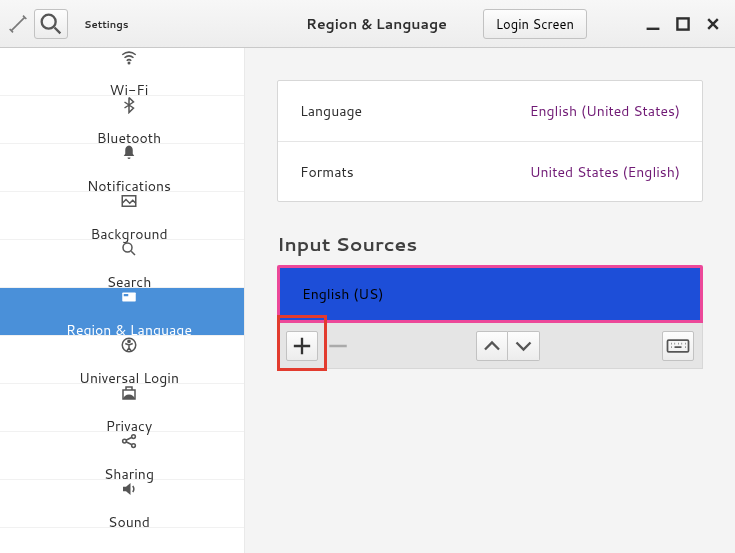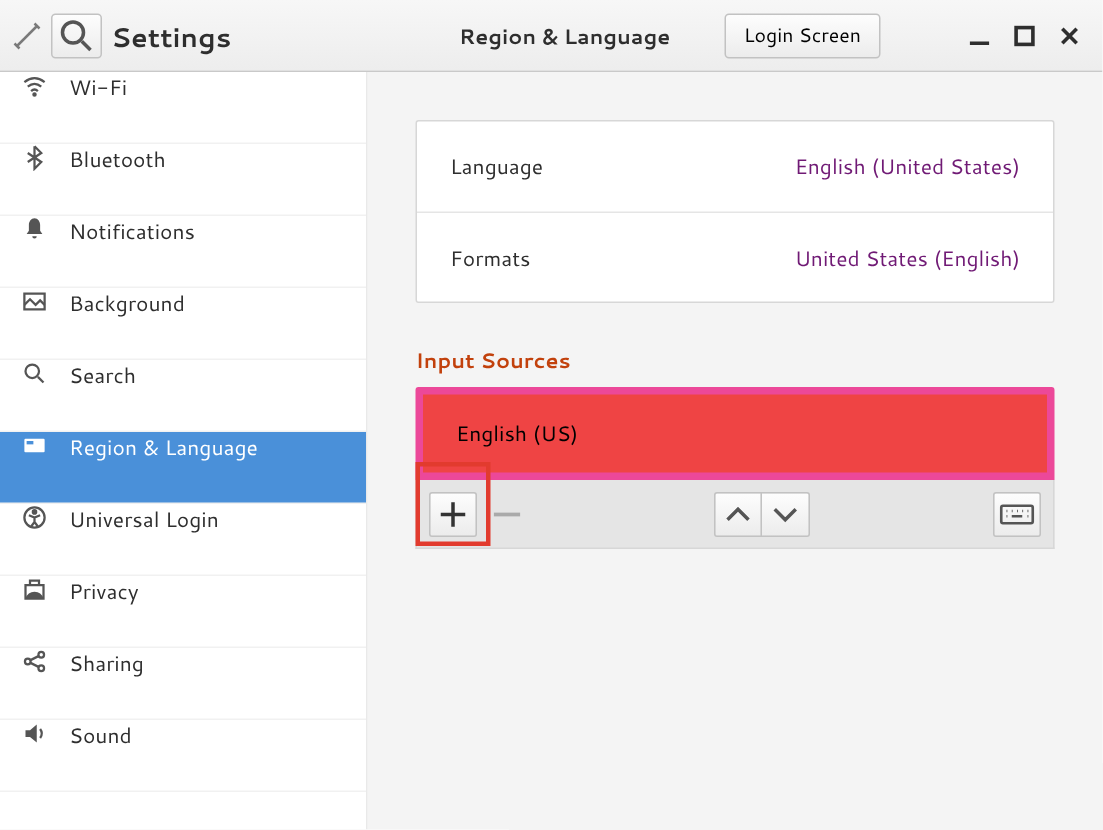--- a/index.html
+++ b/index.html
@@ -2,45 +2,45 @@
 <html><head>
 <meta charset="utf-8">
 <style>
 * { box-sizing: border-box; margin: 0; padding: 0; font-family: Cantarell, "Segoe UI", sans-serif; }
 body { width: 735px; height: 553px; overflow: hidden; background: #fff; }
 
 .titlebar { height: 48px; display: flex; align-items: center; background: linear-gradient(#f7f7f7,#ededed); border-bottom: 1px solid #c9c9c9; }
 .tb-left { width: 248px; display: flex; align-items: center; padding-left: 8px; gap: 6px; }
 .tb-appicon { width: 20px; height: 20px; color: #7a7a7a; }
 .tb-search { width: 34px; height: 30px; border: 1px solid #c2c2c2; border-radius: 3px; background: linear-gradient(#fdfdfd,#ececec); display: flex; align-items: center; justify-content: center; cursor: pointer; }
-.tb-title { font-weight: 700; font-size: 18px; color: #2e2e2e; }
+.tb-title { font-weight: 700; font-size: 10px; margin-left: 10px; color: #2e2e2e; }
 .tb-center { flex: 1; display: flex; align-items: center; justify-content: center; gap: 10px; }
 .tb-panel-title { font-weight: 700; font-size: 14px; color: #2e2e2e; margin-right: 6px; }
 .tb-login { height: 30px; padding: 0 12px; border: 1px solid #c2c2c2; border-radius: 3px; background: linear-gradient(#fdfdfd,#ececec); font-size: 13px; cursor: pointer; margin-left: 20px; }
 .tb-right { display: flex; align-items: center; gap: 14px; padding-right: 14px; }
 .winbtn { width: 16px; height: 16px; display: flex; align-items: center; justify-content: center; cursor: pointer; color: #2e2e2e; }
 
 .body { display: flex; height: calc(553px - 48px); }
 .sidebar { width: 245px; border-right: 1px solid #e9e9e9; overflow-y: auto; position: relative; }
 .sidebar::-webkit-scrollbar { width: 10px; }
 .sidebar::-webkit-scrollbar-thumb { background: #c9c9c9; border-radius: 5px; }
-.side-item { height: 48px; display: flex; align-items: flex-start; padding-left: 14px; gap: 14px; font-size: 14px; color: #2e2e2e; border-bottom: 1px solid #f1f1f1; cursor: pointer; }
+.side-item { height: 48px; display: flex; align-items: center; padding-left: 14px; gap: 14px; font-size: 14px; color: #2e2e2e; border-bottom: 1px solid #f1f1f1; cursor: pointer; flex-direction: column; }
 .side-item.active { background: #4a90d9; color: #fff; }
 .side-icon { width: 18px; height: 18px; display: flex; align-items: center; justify-content: center; color: #555; }
 .side-item.active .side-icon { color: #fff; }
 
 .content { flex: 1; background: #f4f4f4; padding: 32px; overflow: auto; }
 .settings-list { background: #fff; border: 1px solid #d7d7d7; border-radius: 2px; margin-bottom: 28px; }
 .settings-row { height: 60px; display: flex; align-items: center; justify-content: space-between; padding: 0 22px; font-size: 14px; cursor: pointer; gap: 12px; }
 .settings-row + .settings-row { border-top: 1px solid #e5e5e5; text-align: center; }
 .row-label { color: #2e2e2e; }
 .row-value { color: #701a75; }
 
-.section-title { font-weight: 700; font-size: 14px; color: #c2410c; margin-bottom: 8px; }
-.input-list { background: #ef4444; border: 5px solid #ec4899; border-radius: 2px 2px 0 0; text-align: center; }
+.section-title { font-weight: 700; font-size: 19px; color: #404040; margin-bottom: 8px; }
+.input-list { background: #1d4ed8; border: 3px solid #ec4899; border-radius: 2px 2px 0 0; text-align: center; }
 .input-item { height: 52px; display: flex; align-items: center; padding: 0 22px; font-size: 14px; }
 .input-toolbar { height: 46px; background: #e5e5e5; border: 1px solid #d7d7d7; border-top: none; display: flex; align-items: center; padding: 0 8px; gap: 4px; }
 .tbtn { width: 32px; height: 30px; border: 1px solid #c2c2c2; border-radius: 2px; background: linear-gradient(#fdfdfd,#ececec); display: flex; align-items: center; justify-content: center; cursor: pointer; font-size: 16px; color: #444; }
 .tbtn.flat { border: none; background: transparent; }
 .tbtn.disabled { color: #aaa; cursor: default; }
 .spacer { flex: 1; }
 .btn-group { display: flex; }
 .btn-group .tbtn:first-child { border-radius: 2px 0 0 2px; }
 .btn-group .tbtn:last-child { border-radius: 0 2px 2px 0; border-left: none; }
 

